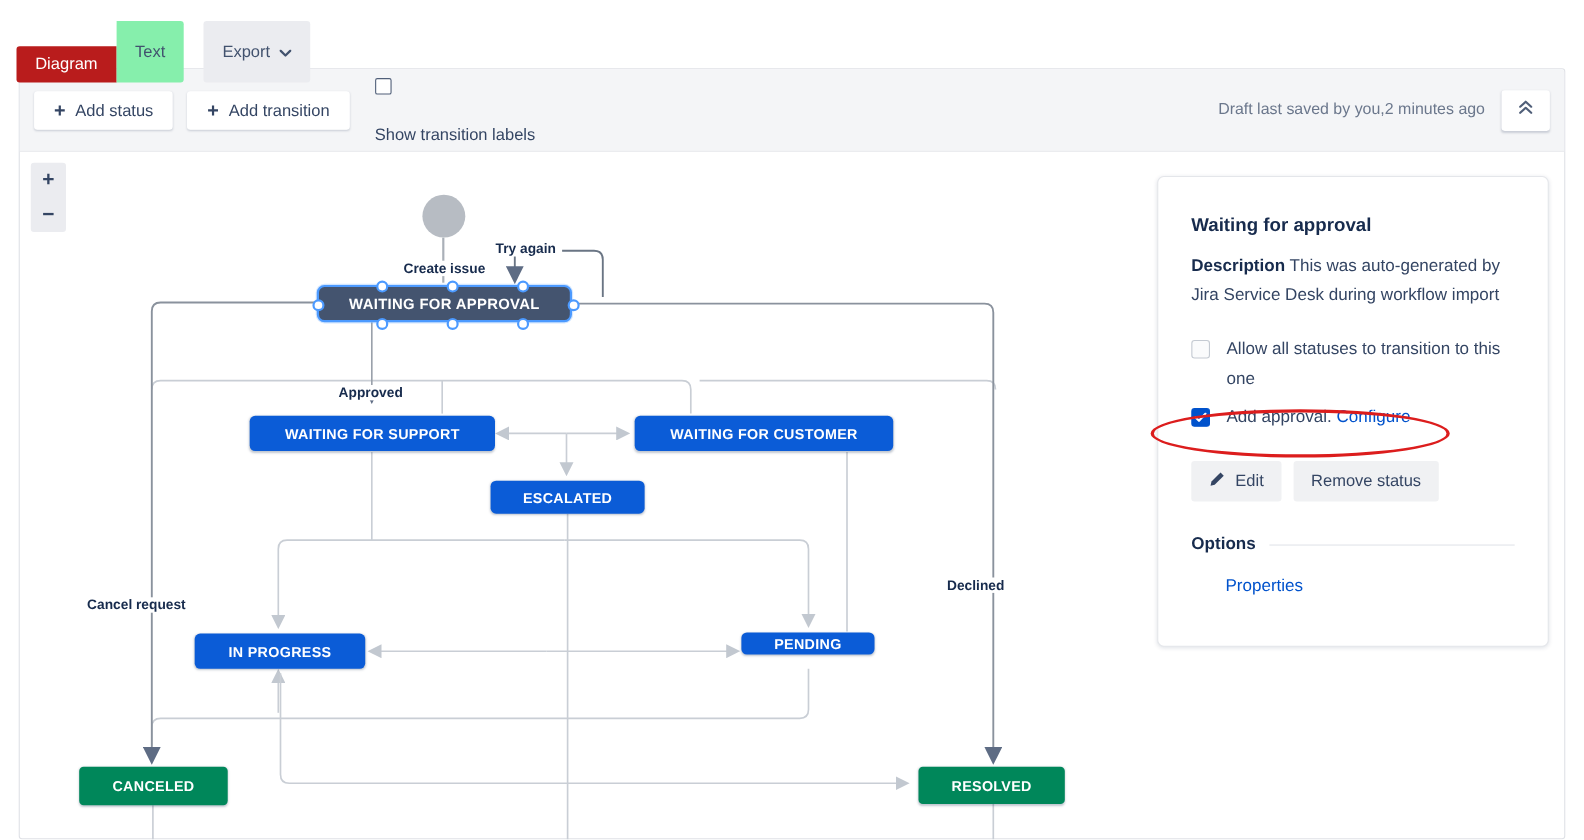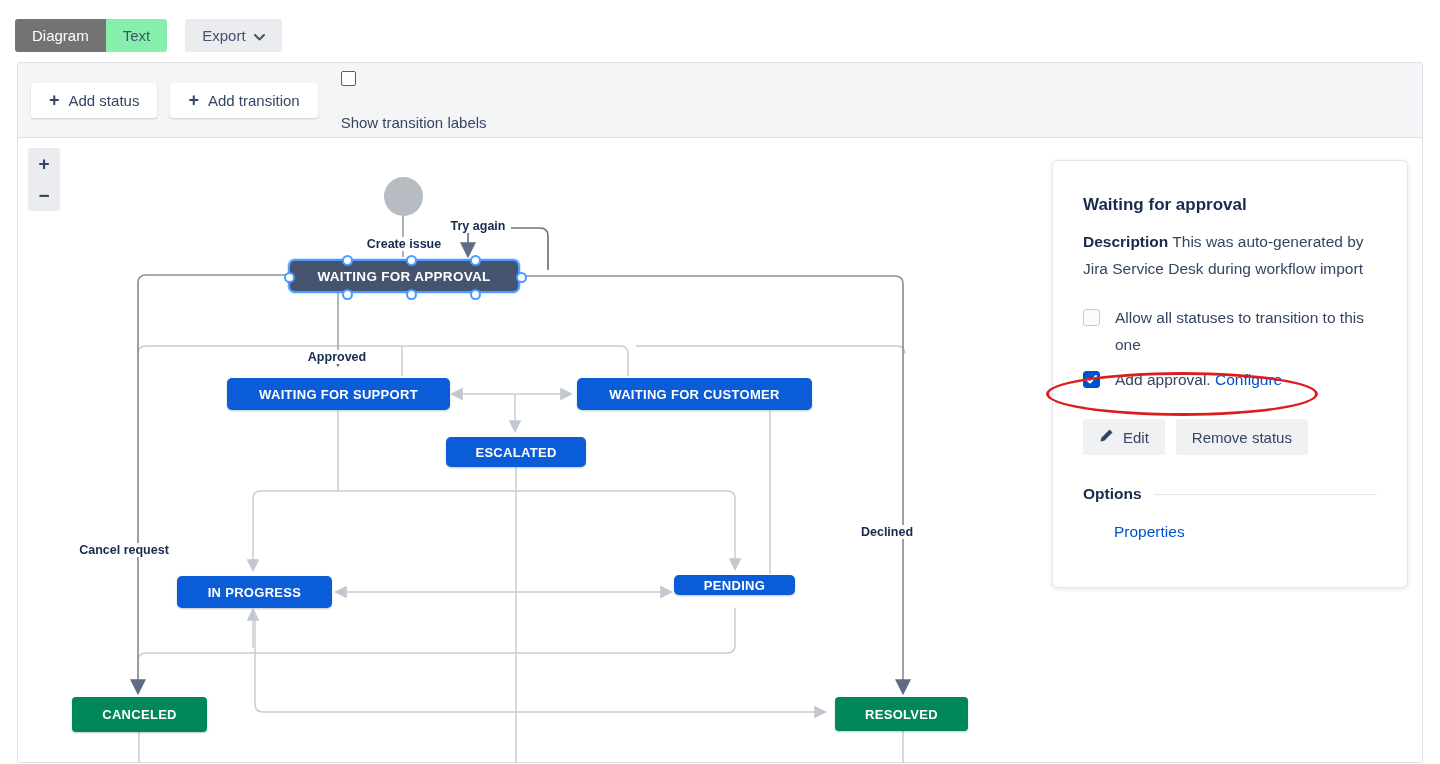--- a/index.html
+++ b/index.html
@@ -3,21 +3,21 @@
 <meta charset="utf-8">
 <style>
   * { box-sizing: border-box; margin: 0; padding: 0; }
   html,body { width:1440px; height:764px; background:#fff; }
   body { font-family:"Liberation Sans", sans-serif; color:#344563; }
   .page { position:relative; width:1440px; height:764px; overflow:hidden; background:#fff; }
 
   
   .tabbar { position:absolute; left:15px; top:19px; display:flex; align-items:stretch; z-index:5; }
   .tab { font-size:15px; padding:8px 17px; cursor:pointer; display:flex; align-items:center; gap:8px; }
-  .tab.active { background:#737373; color:#fff; border-radius:3px 0 0 3px; }
+  .tab.active { background:#b91c1c; color:#fff; border-radius:3px 0 0 3px;margin-top:23px; }
   .tab.plain  { background:#86efac; color:#42526e; border-radius:0 3px 3px 0; }
   .tab.export { background:#ebecf0; color:#42526e; border-radius:3px; margin-left:18px;justify-content:center; }
 
   
   .container { position:absolute; left:17px; top:62px; width:1406px; height:701px;
                border:1px solid #dfe1e6; border-radius:3px; background:#fff; }
 
   
   .toolbar { position:absolute; left:0; top:0; width:100%; height:75px; background:#f4f5f7;
              border-bottom:1px solid #dfe1e6; display:flex; align-items:center; padding:0 13px; border-radius:3px 3px 0 0; }
@@ -98,20 +98,31 @@
         <span class="plus">+</span>
         <span>Add status</span>
       </div>
       <div class="tb-btn">
         <span class="plus">+</span>
         <span>Add transition</span>
       </div>
       <div class="cbx-row">
         <span class="cbx"></span>
         <span class="cbx-label">Show transition labels</span>
+      </div>
+      <div class="tb-right">
+        <span class="draft">Draft last saved by you,2 minutes ago</span>
+        <div class="collapse-btn">
+          <span>
+            <svg width="16" height="15" viewBox="0 0 16 15">
+                <polyline points="3,7 8,2.5 13,7" fill="none" stroke="#505f79" stroke-width="2" stroke-linecap="round" stroke-linejoin="round"></polyline>
+                <polyline points="3,12.5 8,8 13,12.5" fill="none" stroke="#505f79" stroke-width="2" stroke-linecap="round" stroke-linejoin="round"></polyline>
+              </svg>
+          </span>
+        </div>
       </div>
     </div>
   </div>
 
   <div class="zoomctl">
     <span>+</span>
     <span>−</span>
   </div>
 
   <svg class="edges" viewBox="0 0 1440 764">

